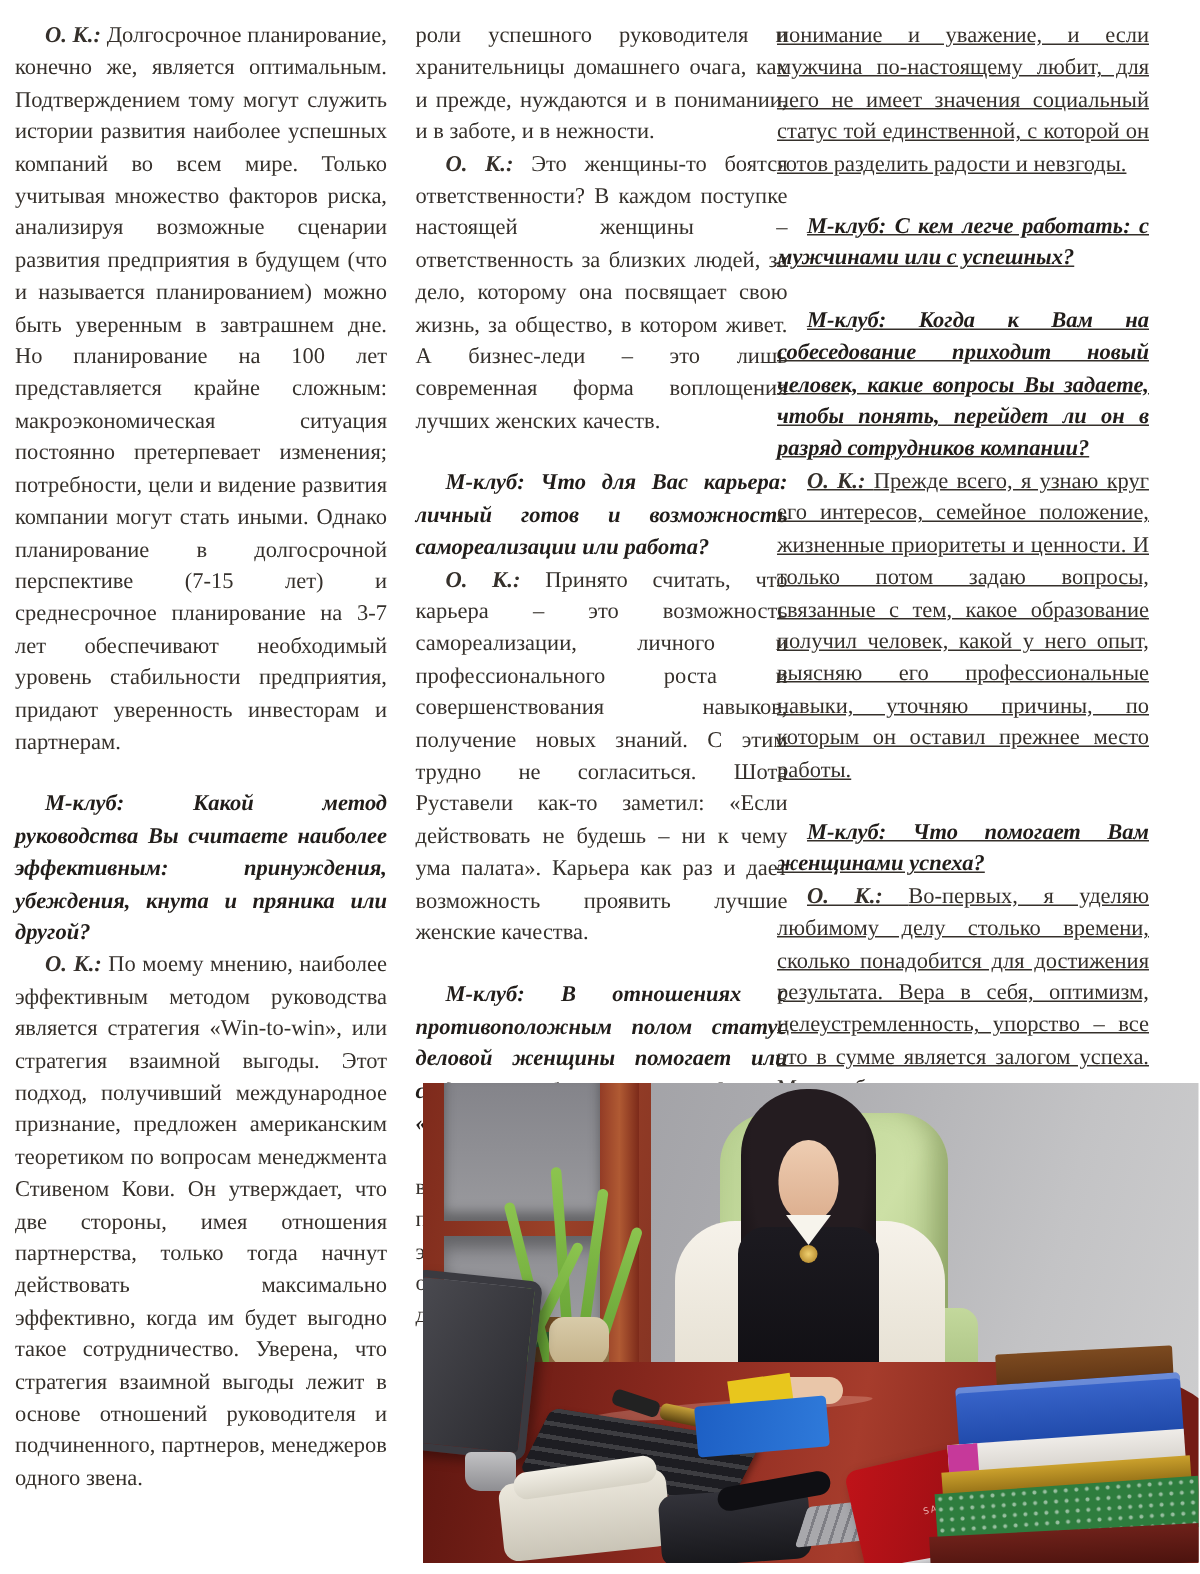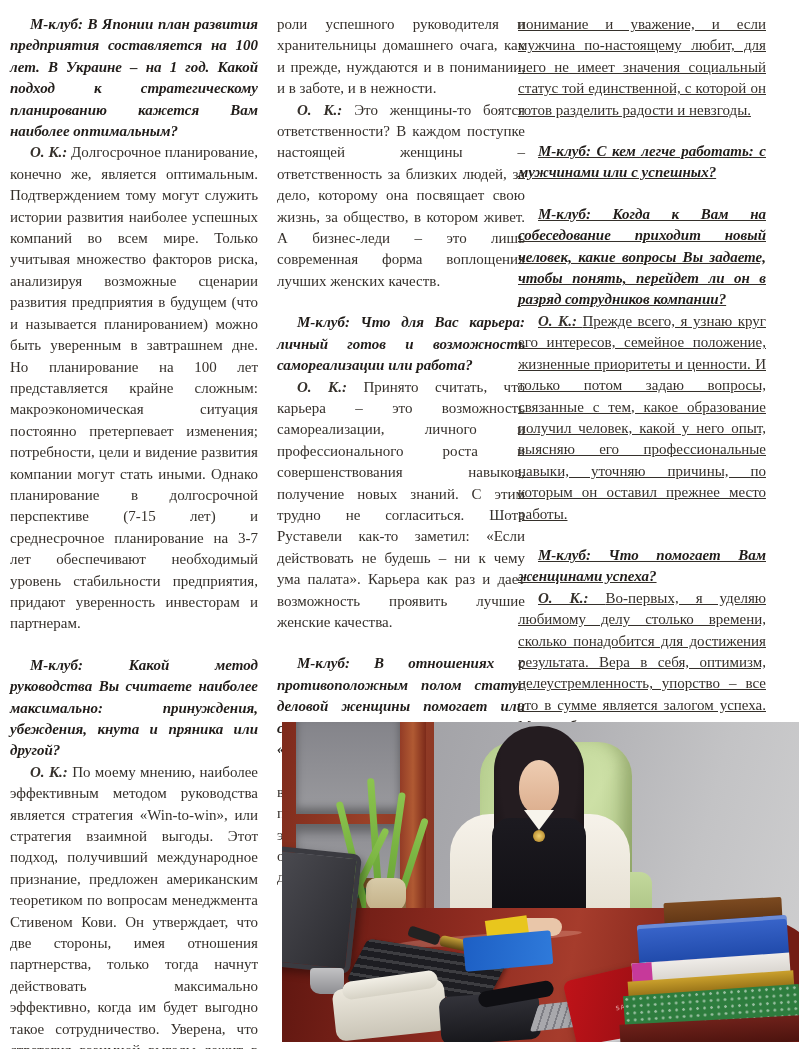--- a/index.html
+++ b/index.html
@@ -148,23 +148,22 @@
     background-image:radial-gradient(rgba(255,255,255,.5) 1px,transparent 1.6px);
     background-size:7px 7px; }
   .book-darkred { left:338px; top:298px; width:180px; height:26px;
     background:linear-gradient(#6e211a,#4c130e); transform:rotate(-3deg); }
 </style>
 </head>
 <body>
 
 <div class="page">
   <div class="col col-1">
-      <p class="question">М-клуб: В Японии план развития предприятия составляется на 100 лет. В Украине – на 1 год. Какой подход к стратегическому планированию кажется Вам наиболее оптимальным?</p>
       <p class="answer"><span class="prefix">О. К.: </span>Долгосрочное планирование, конечно же, является оптимальным. Подтверждением тому могут служить истории развития наиболее успешных компаний во всем мире. Только учитывая множество факторов риска, анализируя возможные сценарии развития предприятия в будущем (что и называется планированием) можно быть уверенным в завтрашнем дне. Но планирование на 100 лет представляется крайне сложным: макроэкономическая ситуация постоянно претерпевает изменения; потребности, цели и видение развития компании могут стать иными. Однако планирование в долгосрочной перспективе (7-15 лет) и среднесрочное планирование на 3-7 лет обеспечивают необходимый уровень стабильности предприятия, придают уверенность инвесторам и партнерам.</p>
-      <p class="question">М-клуб: Какой метод руководства Вы считаете наиболее максимально: принуждения, убеждения, кнута и пряника или другой?</p>
+      <p class="question">М-клуб: Какой метод руководства Вы считаете наиболее эффективным: принуждения, убеждения, кнута и пряника или другой?</p>
       <p class="answer"><span class="prefix">О. К.: </span>По моему мнению, наиболее эффективным методом руководства является стратегия «Win-to-win», или стратегия взаимной выгоды. Этот подход, получивший международное признание, предложен американским теоретиком по вопросам менеджмента Стивеном Кови. Он утверждает, что две стороны, имея отношения партнерства, только тогда начнут действовать максимально эффективно, когда им будет выгодно такое сотрудничество. Уверена, что стратегия взаимной выгоды лежит в основе отношений руководителя и подчиненного, партнеров, менеджеров одного звена.</p>
     </div>
   <div class="col col-2">
       <p class="continuation">роли успешного руководителя и хранительницы домашнего очага, как и прежде, нуждаются и в понимании, и в заботе, и в нежности.</p>
       <p class="answer"><span class="prefix">О. К.: </span>Это женщины-то боятся ответственности? В каждом поступке настоящей женщины – ответственность за близких людей, за дело, которому она посвящает свою жизнь, за общество, в котором живет. А бизнес-леди – это лишь современная форма воплощения лучших женских качеств.</p>
       <p class="question">М-клуб: Что для Вас карьера: личный готов и возможность самореализации или работа?</p>
       <p class="answer"><span class="prefix">О. К.: </span>Принято считать, что карьера – это возможность самореализации, личного и профессионального роста и совершенствования навыков, получение новых знаний. С этим трудно не согласиться. Шота Руставели как-то заметил: «Если действовать не будешь – ни к чему ума палата». Карьера как раз и дает возможность проявить лучшие женские качества.</p>
       <p class="question">М-клуб: В отношениях с противоположным полом статус деловой женщины помогает или создает проблемы, как в фильме «Москва слезам не верит»?</p>
       <p class="answer"><span class="prefix">О. К.: </span>Большую часть своего времени деловая женщина уделяет профессиональным обязанностям. И это, конечно же, накладывает отпечаток на ее взаимоотношения с другими людьми. Женщина ценит</p>
     </div>

